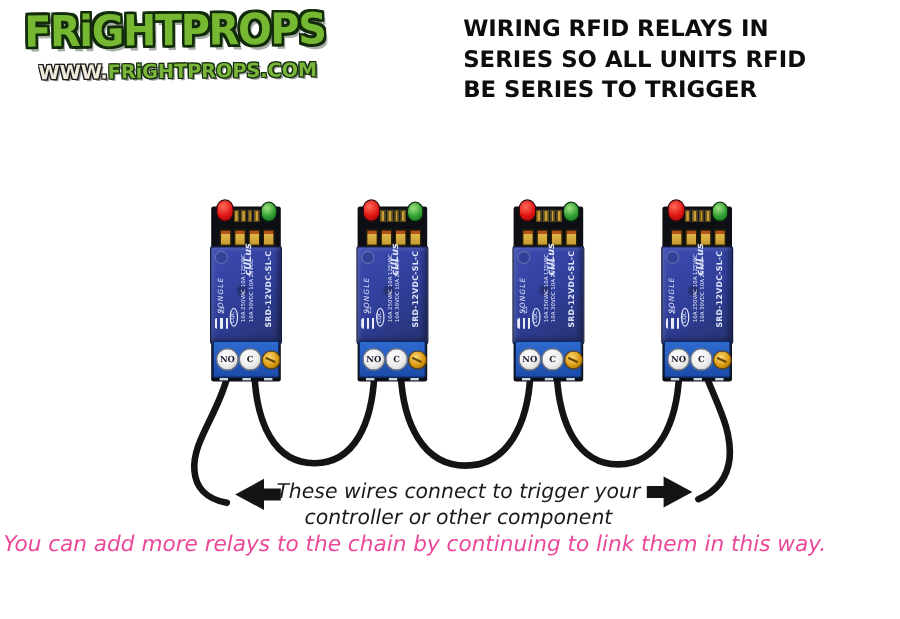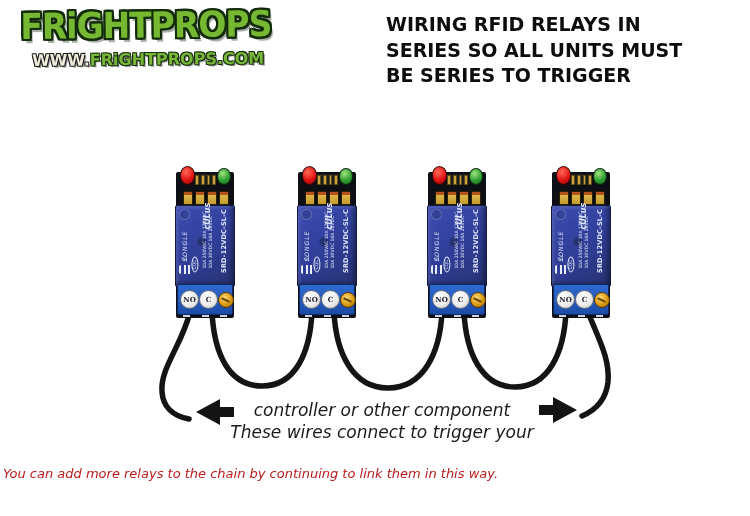--- a/index.html
+++ b/index.html
@@ -76,37 +76,37 @@
     background:#6e4a04;transform:rotate(25deg);border-radius:1px;}
   .pcb-labels{position:absolute;top:147px;left:7px;right:7px;display:flex;justify-content:space-between;}
   .pcb-labels i{display:block;width:7px;height:2px;background:#cfd3da;}
 
   
   #wires{position:absolute;left:0;top:0;width:750px;height:516px;}
 
   
   .caption{position:absolute;left:222px;top:400px;width:320px;text-align:center;
     font-style:italic;font-size:17px;line-height:21.5px;color:#1a1a1a;}
-  .footer-note{position:absolute;left:3px;top:466px;font-style:italic;font-size:13px;color:#b91c1c;}
+  .footer-note{position:absolute;left:3px;top:443px;font-style:italic;font-size:18px;color:#ec4899;}
 </style>
 </head>
 <body>
 
 <div id="canvas">
 
   <div class="logo">
     <div class="logo-title">FRiGHTPROPS</div>
     <div class="logo-sub">
       <span class="www">WWW.</span><span class="domain">FRiGHTPROPS.COM</span>
     </div>
   </div>
 
   <div class="headline">
     <div>WIRING RFID RELAYS IN</div>
-    <div>SERIES SO ALL UNITS MUST</div>
+    <div>SERIES SO ALL UNITS RFID</div>
     <div>BE SERIES TO TRIGGER</div>
   </div>
 
   <svg id="wires" viewBox="0 0 750 516" xmlns="http://www.w3.org/2000/svg">
     <g fill="none" stroke="#141414" stroke-width="5.5" stroke-linecap="round">
       <path d="M 190 312 C 182 345, 160 368, 162 392 C 163 406, 172 416, 189 419"></path>
       <path d="M 212 312 C 214 352, 228 386, 262 386 C 296 386, 310 352, 312 312"></path>
       <path d="M 334 312 C 336 352, 352 388, 388 388 C 424 388, 440 352, 442 312"></path>
       <path d="M 464 312 C 466 352, 481 387, 515 387 C 549 387, 564 352, 566 312"></path>
       <path d="M 588 312 C 598 338, 610 358, 608 382 C 606 400, 596 410, 582 416"></path>
@@ -293,19 +293,19 @@
       <span class="screw gold"></span>
     </div>
     <div class="pcb-labels">
         <i></i>
         <i></i>
         <i></i>
       </div>
   </div>
 
   <div class="caption">
+    <div>These wires connect to trigger your</div>
     <div>controller or other component</div>
-    <div>These wires connect to trigger your</div>
   </div>
 
   <div class="footer-note">You can add more relays to the chain by continuing to link them in this way.</div>
 
 </div>
 
 </body></html>

